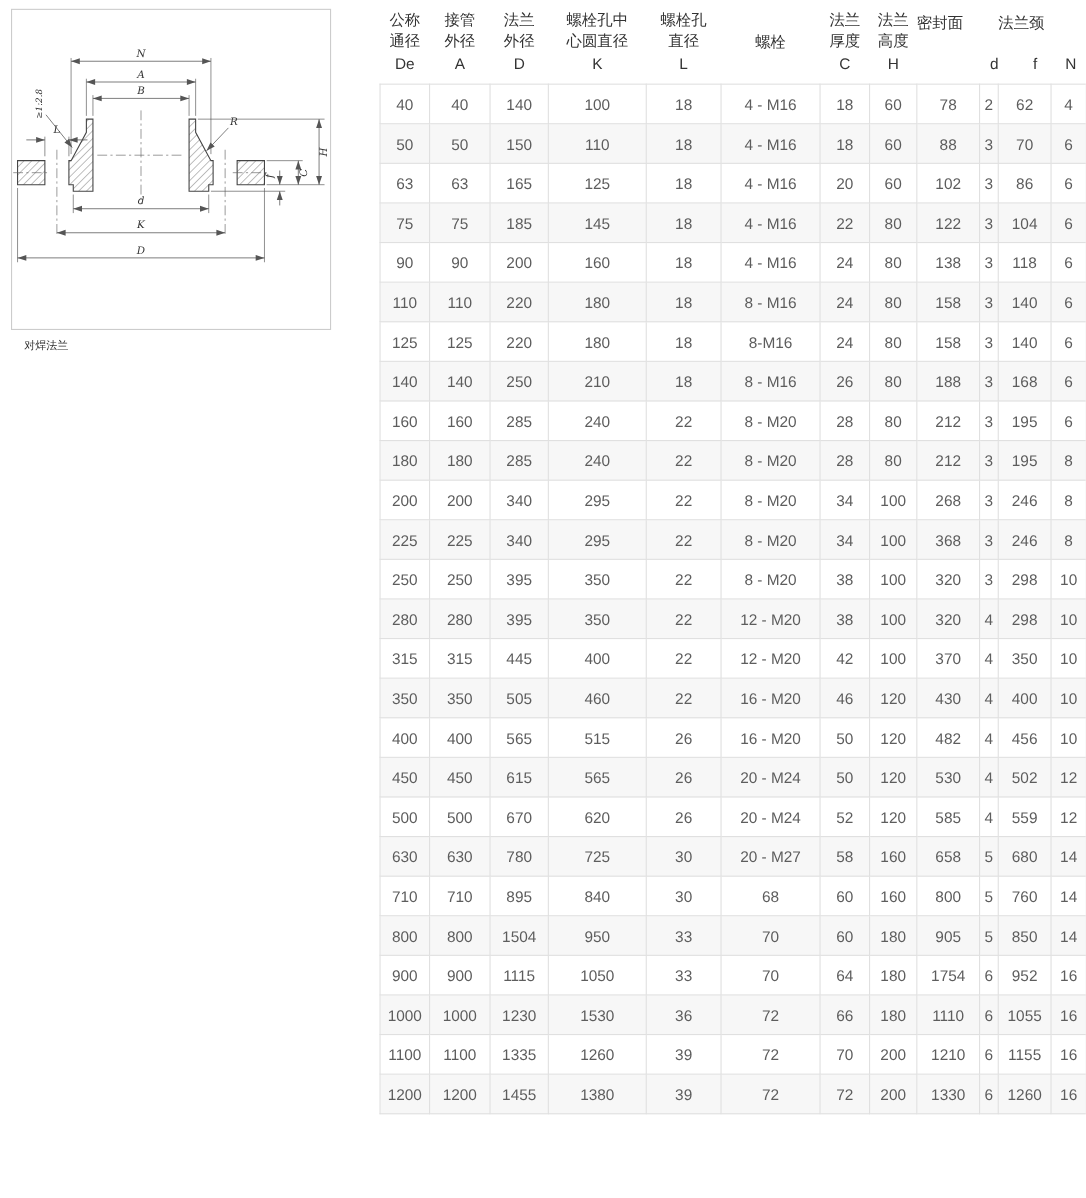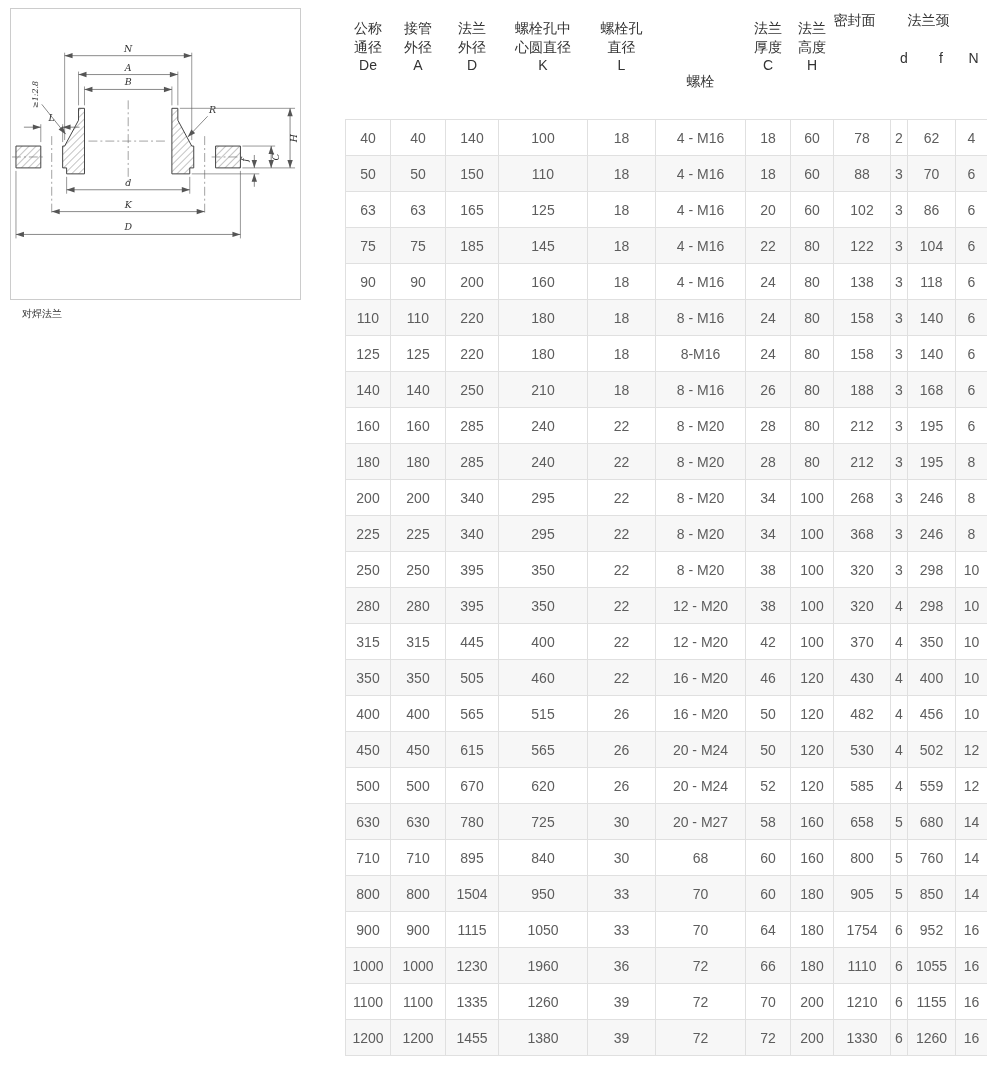--- a/index.html
+++ b/index.html
@@ -32,25 +32,25 @@
   .slopelab {
     font-family:"DejaVu Serif","Liberation Serif",serif;
     font-style:italic; font-size:8px; fill:#333; text-anchor:middle;
   }
   
   .table-wrap { position:absolute; left:345px; top:0; width:642px; }
   table { border-collapse:collapse; table-layout:fixed; width:642px; }
   thead th { padding:0; font-weight:normal; vertical-align:top; height:76px; }
   .hd {
     display:flex; flex-direction:column; align-items:center;
-    height:76px; padding-top:19px; font-size:14px; color:#333;
+    height:76px; padding-top:9px; font-size:14px; color:#333;
   }
   .hd .ln { line-height:19px; white-space:nowrap; }
   .hd .sym { margin-top:auto; padding-bottom:9px; line-height:17px; }
-  .hd.single { justify-content:center; padding-top:0;margin-top:43px; }
+  .hd.single { justify-content:center; padding-top:0; }
   .grp { display:flex; flex-direction:row; height:76px; padding-top:9px; font-size:14px; color:#333; }
   .grp-title { text-align:center; line-height:22px; white-space:nowrap; }
   .grp-rule { border-bottom:1px solid #999; margin-top:5px; }
   .grp-syms { display:flex; margin-top:auto; padding-bottom:9px; line-height:17px; }
   .grp-syms span { text-align:center; }
   .g1 .s0 { width:57px; } .g1 .s1 { width:17px; }
   .g2 .s0 { width:48px; } .g2 .s1 { width:32px; }
   tbody td {
     height:36px; text-align:center; vertical-align:middle;
     font-size:14px; color:#5d5d5d;
@@ -555,21 +555,21 @@
           <td>180</td>
           <td>1754</td>
           <td>6</td>
           <td>952</td>
           <td>16</td>
         </tr>
         <tr>
           <td>1000</td>
           <td>1000</td>
           <td>1230</td>
-          <td>1960</td>
+          <td>1530</td>
           <td>36</td>
           <td>72</td>
           <td>66</td>
           <td>180</td>
           <td>1110</td>
           <td>6</td>
           <td>1055</td>
           <td>16</td>
         </tr>
         <tr>

